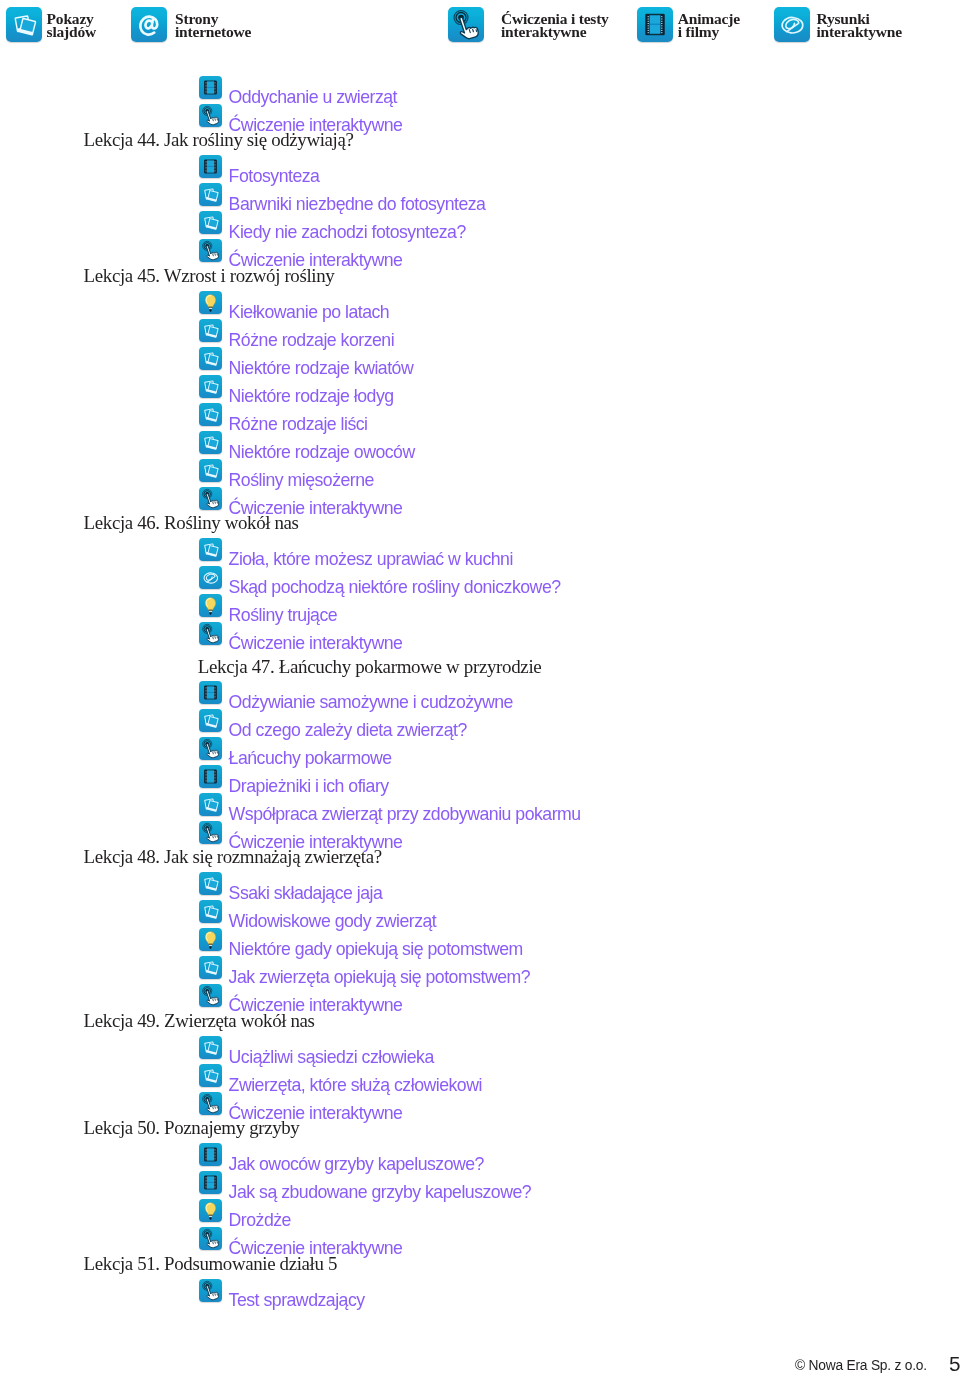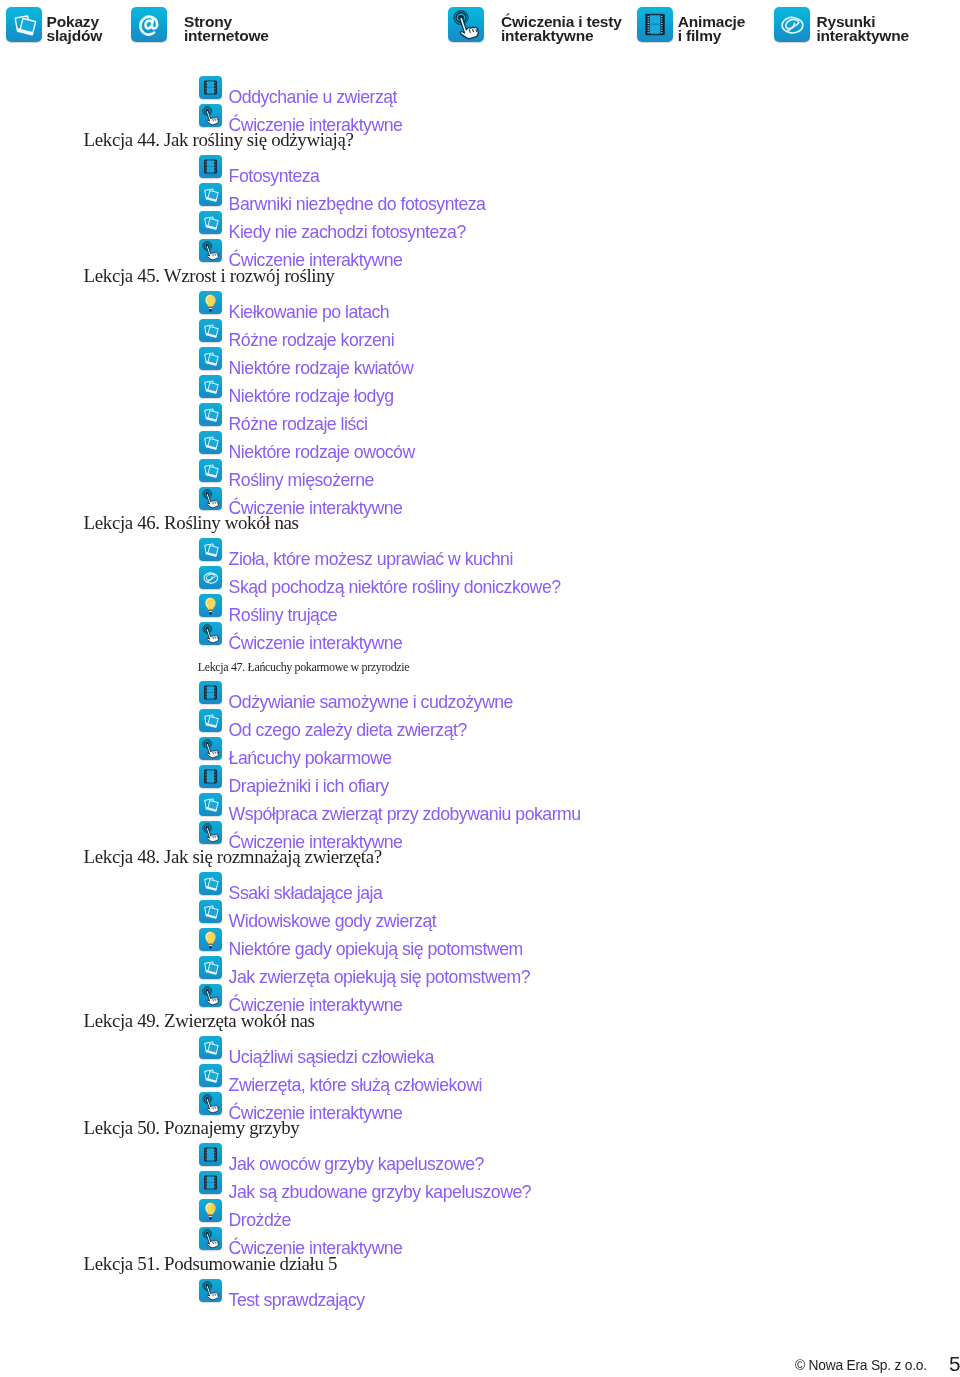--- a/index.html
+++ b/index.html
@@ -3,21 +3,21 @@
 <meta charset="utf-8">
 <title>Spis</title>
 <style>
   html,body{margin:0;padding:0;background:#fff;}
   body{width:960px;height:1377px;position:relative;overflow:hidden;
        font-family:"Liberation Sans",sans-serif;color:#231f20;
        -webkit-font-smoothing:antialiased;}
 
   
   #legend{position:absolute;left:0;top:0;width:960px;height:52px;}
-  .leg{position:absolute;top:0;display:flex;align-items:flex-end;}
+  .leg{position:absolute;top:0;display:flex;align-items:flex-start;font-family:Liberation Serif, serif;}
   .leg-ico{width:36px;height:35px;border-radius:5px;position:relative;
            background:linear-gradient(180deg,#0cb4de 0%,#0cb0d9 22%,#0aa5d4 45%,#1296cd 70%,#1b8ac4 100%);
            box-shadow:0 1px 1px rgba(0,0,0,.18);flex:0 0 auto;margin-top:7px;}
   .leg-ico svg{position:absolute;left:0;top:0;}
   .leg-txt{margin-top:5px;font-size:15.5px;font-weight:bold;
            line-height:13.4px;letter-spacing:-0.2px;color:#231f20;white-space:nowrap;}
   .leg-txt .l1{display:block;padding-top:7px;}
   .leg-txt .l2{display:block;}
   .leg-1line .l1{padding-top:14px;}
 
@@ -25,21 +25,21 @@
   #contents{position:absolute;left:0;top:0;width:960px;}
   .row{position:absolute;left:0;height:28px;white-space:nowrap;}
   .row .ico{position:absolute;left:199px;top:0;width:23px;height:23px;border-radius:4px;
             background:linear-gradient(180deg,#16abd5 0%,#10a6d3 25%,#0f9dd0 50%,#1394cd 72%,#1b8ac5 100%);
             box-shadow:0 1px 1px rgba(0,0,0,.16);}
   .row .ico svg{position:absolute;left:0;top:0;}
   .row .lbl{position:absolute;left:228.6px;top:12px;font-size:17.7px;line-height:19px;
             letter-spacing:-0.5px;color:#8b5cf6;}
   .row.lesson .hd{position:absolute;left:83.6px;top:-1.5px;font-family:"Liberation Serif",serif;
             font-size:18.9px;line-height:20px;color:#231f20;letter-spacing:-0.36px;}
-  .row.lesson-indent .hd{position:absolute;left:197.8px;top:-1.5px;font-family:"Liberation Serif",serif;font-size:12px;line-height:20px;color:#231f20;letter-spacing:-0.36px;}
+  .row.lesson-indent .hd{position:absolute;left:197.8px;top:-1.5px;font-family:"Liberation Serif",serif;font-size:19px;line-height:20px;color:#231f20;letter-spacing:-0.36px;}
 
   
   #footer{position:absolute;left:0;top:0;width:960px;height:1377px;}
   #copy{position:absolute;left:795px;top:1358px;font-size:13.8px;color:#231f20;letter-spacing:-0.23px;line-height:16px;}
   #pageno{position:absolute;left:949px;top:1353px;font-size:20.7px;color:#231f20;line-height:21px;font-family:"Liberation Sans",sans-serif;}
 </style>
 </head>
 <body>
 
 <div id="legend">
@@ -65,21 +65,21 @@
 </div>
 <div class="leg" style="left:131px">
   <span class="leg-ico">
         <svg viewBox="0 0 100 100" width="100%" height="100%">
   <g fill="none" stroke="#eafaff" stroke-width="7.6" stroke-linecap="round">
     <path d="M65 73 C59 78 51.5 80 44.5 78.5 C32 76 23.5 63.5 25.5 50 C27.5 36.5 39 26.5 52 27.5 C65 28.5 74.5 39 73.5 50.5 C72.8 58 68.7 62.3 63.5 61.4 C59.2 60.6 57.6 56.5 58.5 50.8 L61 36"></path>
     <path d="M58.5 43.5 C55.5 38.3 48.5 37.3 44.2 41.6 C39 46.8 38.5 55.8 42.8 59.6 C46.6 63 52.8 61 55.6 55.3"></path>
   </g>
 </svg>
       </span>
-  <span class="leg-txt" style="margin-left:17px">
+  <span class="leg-txt" style="margin-left:8px">
         <span class="l1">Strony</span>
         <span class="l2">internetowe</span>
       </span>
 </div>
 <div class="leg" style="left:448px">
   <span class="leg-ico">
         <svg viewBox="0 0 100 100" width="100%" height="100%">
  <g transform="translate(50,50) scale(0.95) translate(-50,-50)">
   <circle cx="35" cy="29" r="21" fill="none" stroke="#0e4964" stroke-width="3.6"></circle>
   <circle cx="35" cy="29" r="15" fill="none" stroke="#0b2c3e" stroke-width="4"></circle>

